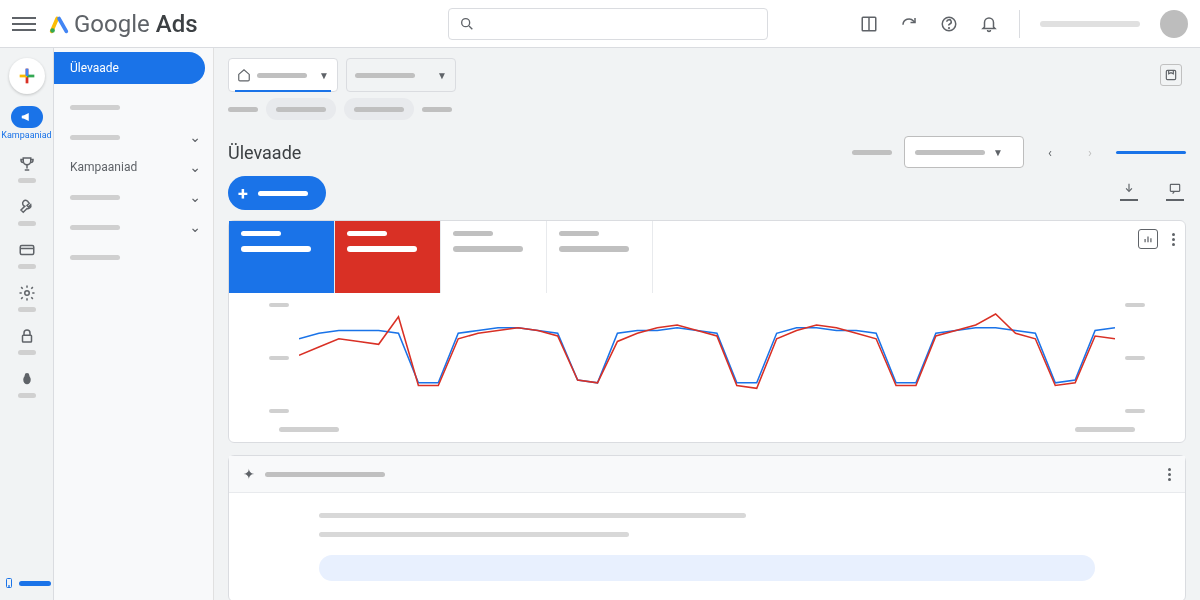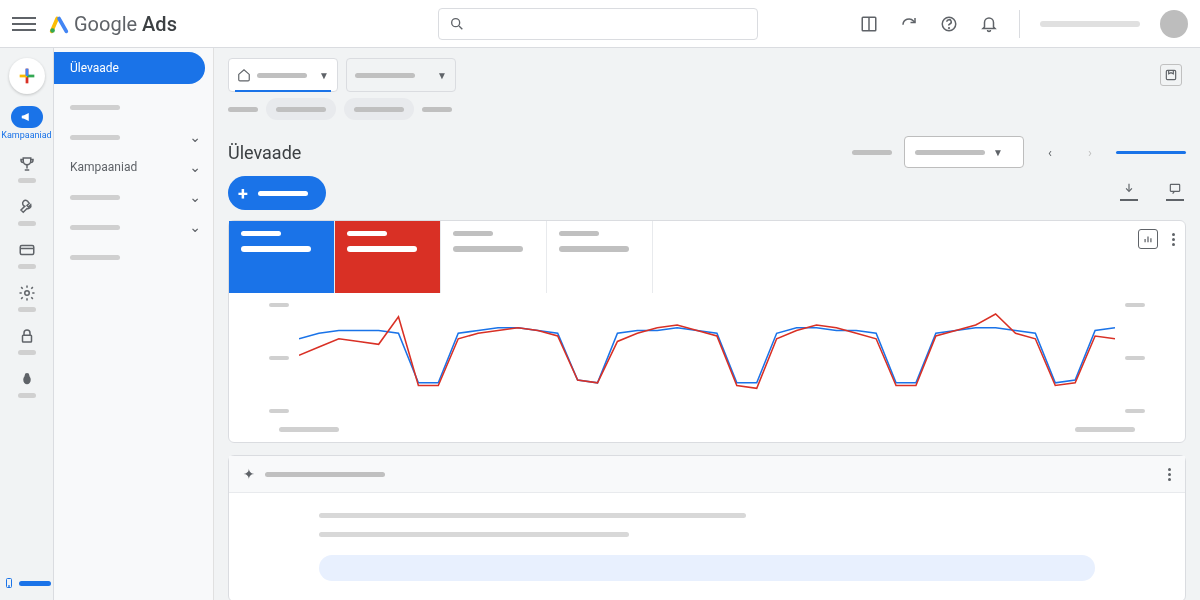--- a/index.html
+++ b/index.html
@@ -3,21 +3,21 @@
 <meta charset="utf-8">
 <style>
 * { box-sizing: border-box; margin: 0; padding: 0; }
 body { font-family: 'Google Sans', Roboto, Arial, sans-serif; font-size: 13px; color: #3c4043; background: #fff; width: 1200px; height: 600px; overflow: hidden; }
 
 
 .header { display: flex; align-items: center; height: 48px; padding: 0 12px; border-bottom: 1px solid #dadce0; background: #fff; }
 .hamburger { width: 24px; height: 24px; display: flex; flex-direction: column; justify-content: center; gap: 4px; cursor: pointer; margin-right: 12px; }
 .hamburger span { height: 2px; background: #5f6368; }
 .logo { display: flex; align-items: center; gap: 4px; }
-.logo-text { font-size: 20px; color: #5f6368; }
+.logo-text { font-size: 24px; color: #5f6368; }
 .logo-text b { color: #3c4043; font-weight: 500; }
 .search-wrap { flex: 1; display: flex; justify-content: center; }
 .search-box { width: 320px; height: 32px; border: 1px solid #dadce0; border-radius: 4px; display: flex; align-items: center; padding: 0 10px; margin-left: 180px; }
 .header-actions { display: flex; align-items: center; gap: 20px; margin-left: 20px; }
 .hicon { width: 20px; height: 20px; color: #5f6368; cursor: pointer; display:flex; align-items:center; justify-content:center; }
 .sep { width: 1px; height: 28px; background: #dadce0; }
 .account-ph { width: 100px; height: 6px; background: #e0e0e0; border-radius: 3px; }
 .avatar { width: 28px; height: 28px; border-radius: 50%; background: #bdbdbd; cursor: pointer; }
 
 

